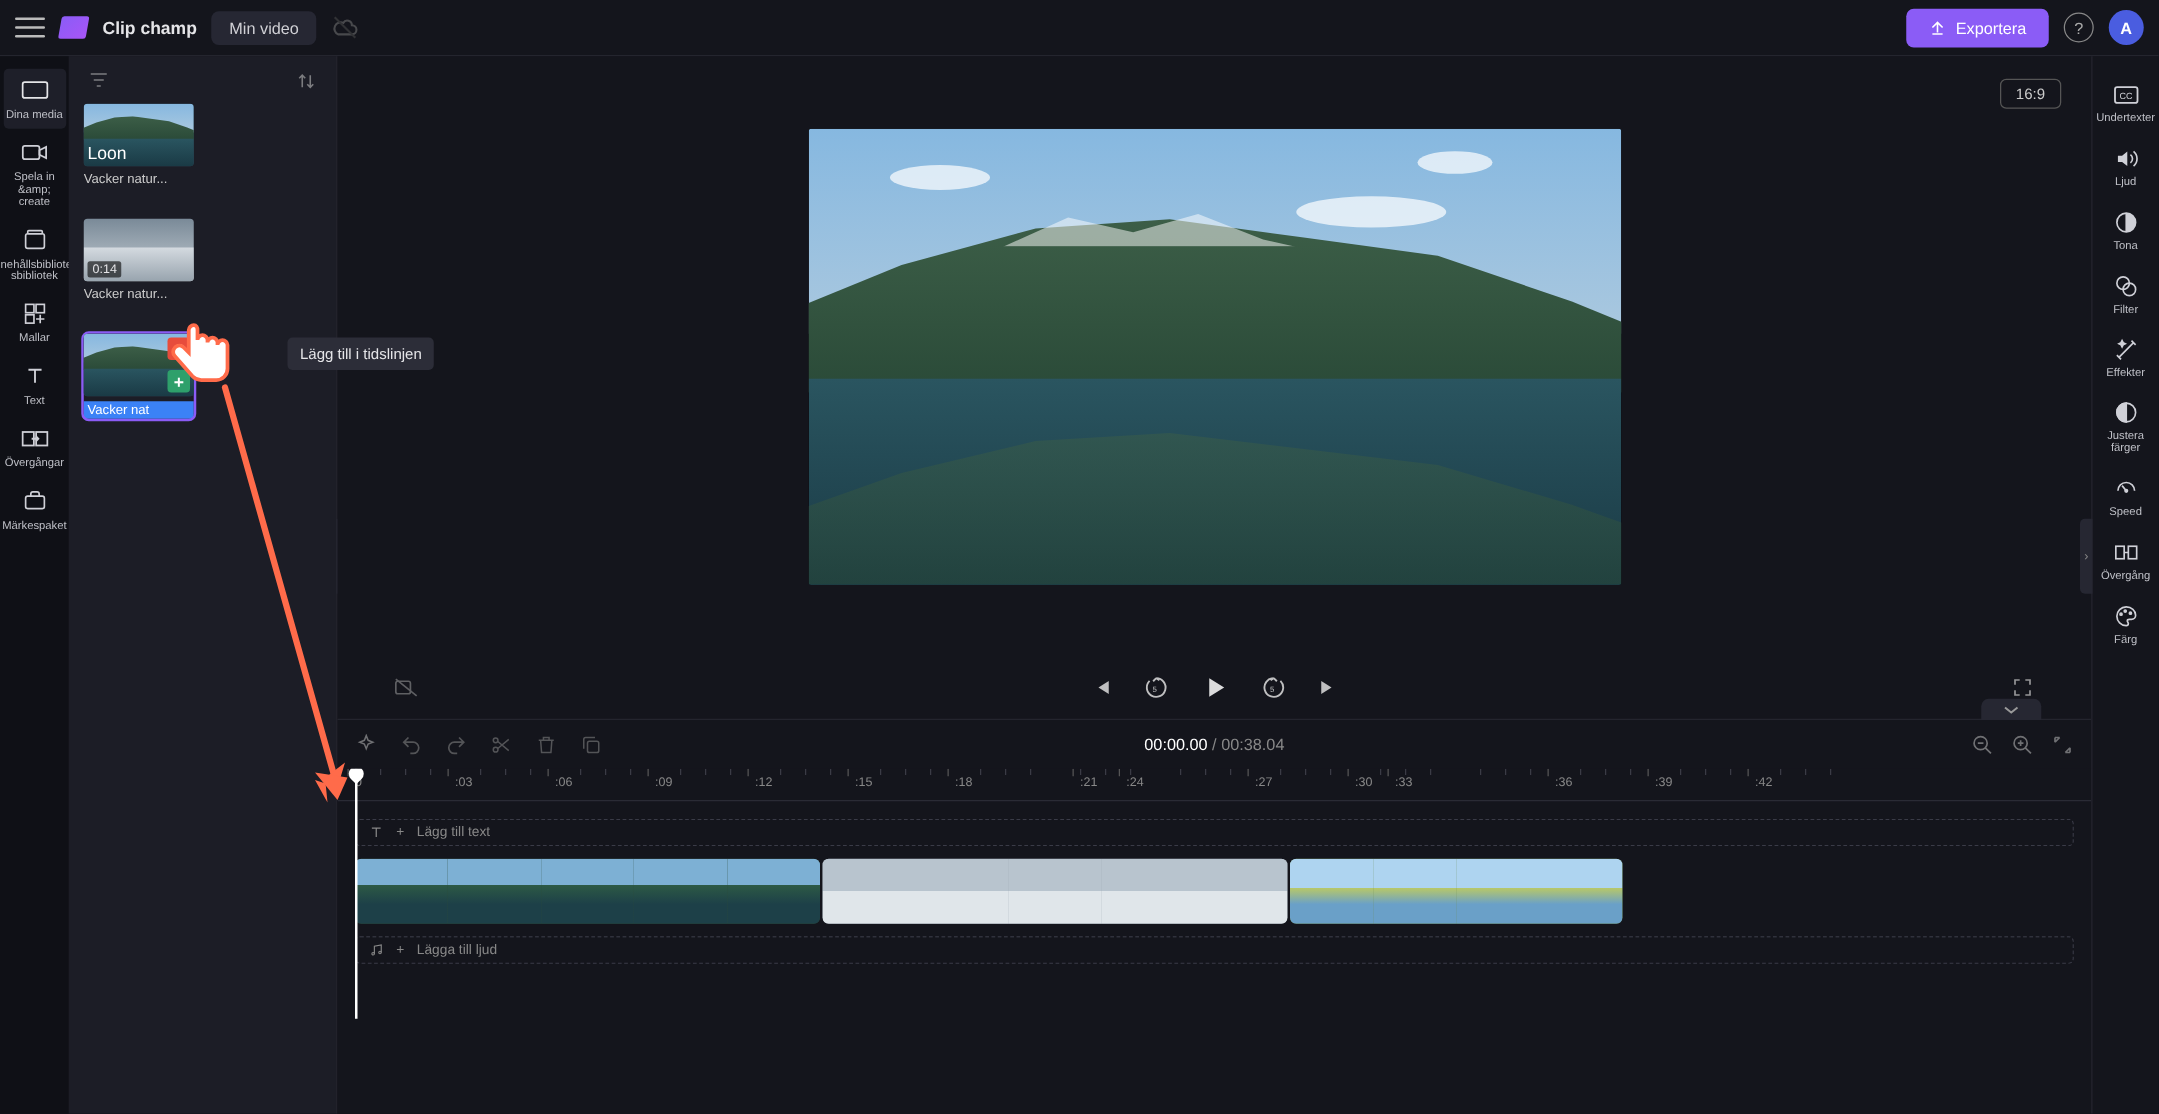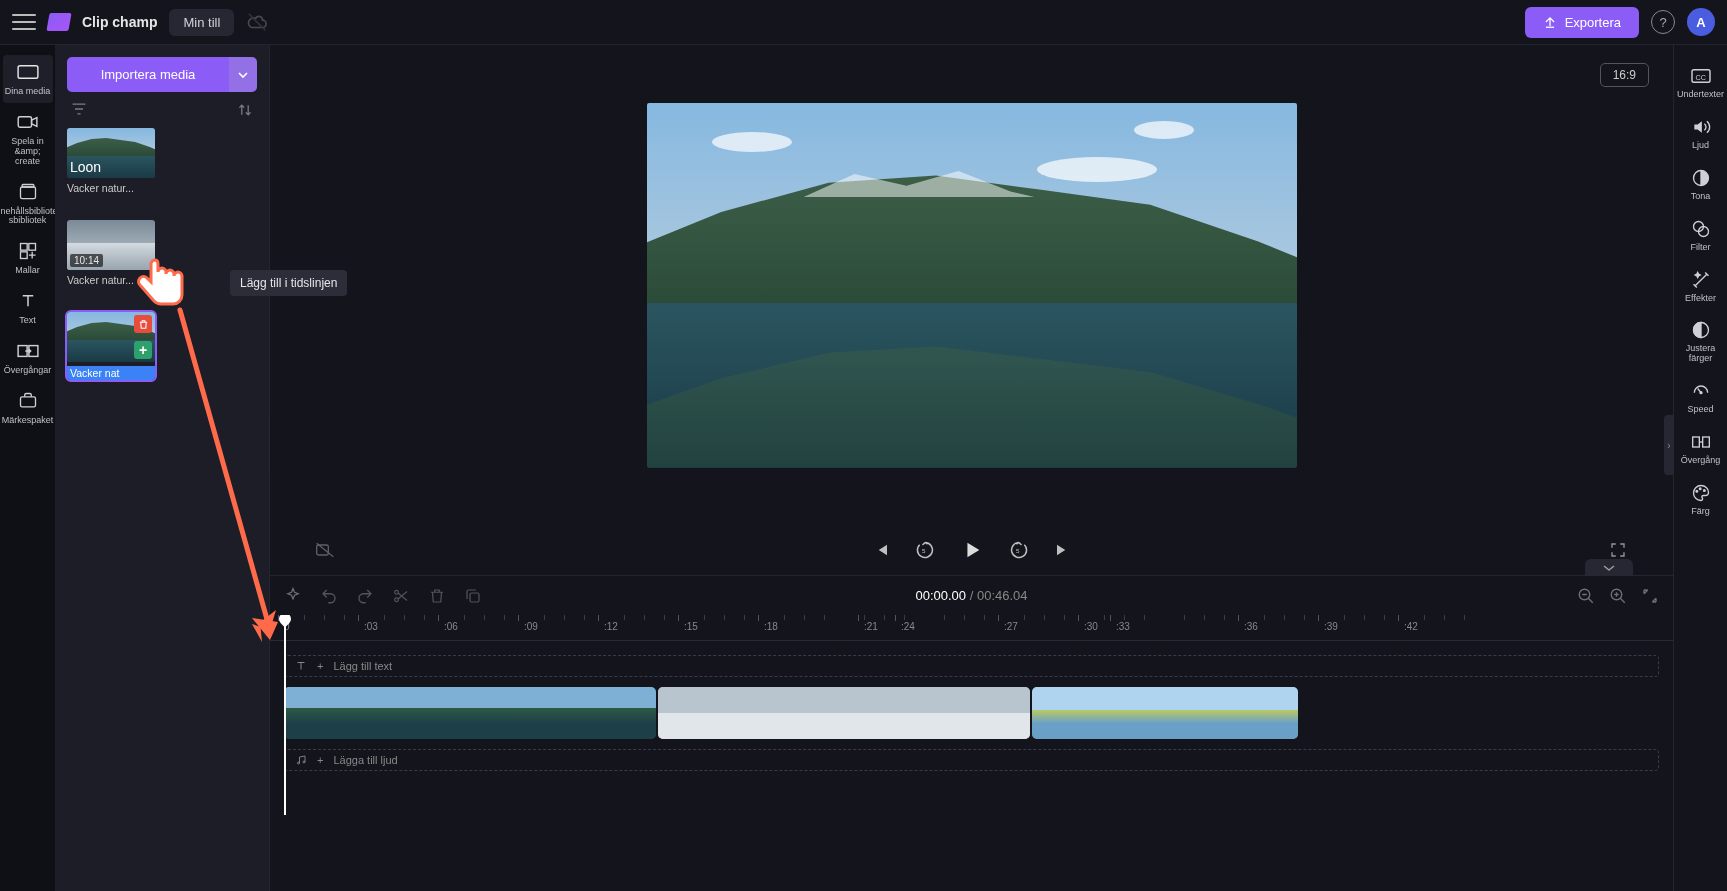--- a/index.html
+++ b/index.html
@@ -108,21 +108,21 @@
 <body>
 
 <div class="topbar">
   <div class="hamburger">
       <div></div>
       <div></div>
       <div></div>
     </div>
   <div class="logo-ico"></div>
   <div class="brand">Clip champ</div>
-  <div class="proj-pill">Min till</div>
+  <div class="proj-pill">Min video</div>
   <svg class="sync-ico" viewBox="0 0 24 24" fill="none" stroke="#888" stroke-width="1.8">
       <path d="M18 10a4 4 0 0 0-7.5-2A5 5 0 0 0 6 18h12a4 4 0 0 0 0-8z"></path>
       <path d="M3 3l18 18" stroke="#555"></path>
     </svg>
   <div class="spacer"></div>
   <button class="export-btn">
     <svg width="14" height="14" viewBox="0 0 24 24" fill="none" stroke="#fff" stroke-width="2.2">
         <path d="M12 19V5M5 12l7-7 7 7"></path>
         <path d="M5 21h14"></path>
       </svg>
@@ -196,28 +196,20 @@
           <svg width="20" height="20" viewBox="0 0 24 24" fill="none" stroke="#cfd0d7" stroke-width="1.6">
             <rect x="3" y="7" width="18" height="12" rx="2"></rect>
             <path d="M8 7V5a2 2 0 012-2h4a2 2 0 012 2v2"></path>
           </svg>
         </div>
       <div class="rail-label">Märkespaket</div>
     </div>
   </div>
 
   <div class="panel">
-    <div class="import-row">
-      <button class="import-btn">Importera media</button>
-      <button class="import-drop">
-          <svg width="10" height="10" viewBox="0 0 10 10">
-            <path d="M1 3l4 4 4-4" fill="none" stroke="#fff" stroke-width="1.6"></path>
-          </svg>
-        </button>
-    </div>
     <div class="filter-row">
       <svg width="16" height="14" viewBox="0 0 20 16" fill="none" stroke="#bbb" stroke-width="1.6">
           <path d="M2 2h16M5 8h10M8 14h4"></path>
         </svg>
       <svg width="16" height="16" viewBox="0 0 20 20" fill="none" stroke="#bbb" stroke-width="1.6">
           <path d="M6 4v12M3 7l3-3 3 3M14 16V4M11 13l3 3 3-3"></path>
         </svg>
     </div>
     <div class="media-grid">
       <div class="media-card">
@@ -225,21 +217,21 @@
           <div class="sky"></div>
             <div class="mountain"></div>
             <div class="water"></div>
           <div style="position:absolute;bottom:3px;left:3px;font-size:14px;color:#fff;font-weight:500;">Loon</div>
         </div>
         <div class="media-title">Vacker natur...</div>
       </div>
       <div class="media-card">
         <div class="thumb" style="background:linear-gradient(#7a8a98,#c8d0d6);">
           <div style="position:absolute;bottom:0;left:0;right:0;height:55%;background:linear-gradient(#d4dae0,#98a4ae);"></div>
-          <div class="thumb-dur">10:14</div>
+          <div class="thumb-dur">0:14</div>
         </div>
         <div class="media-title">Vacker natur...</div>
       </div>
       <div class="media-card selected-card">
         <div class="thumb">
           <div class="sky"></div>
             <div class="mountain"></div>
             <div class="water"></div>
           <div class="del-badge">
               <svg width="11" height="11" viewBox="0 0 24 24" fill="none" stroke="#fff" stroke-width="2.3">
@@ -334,21 +326,21 @@
         </svg>
       <svg class="tl-tool" viewBox="0 0 24 24" fill="none" stroke="#888" stroke-width="1.6">
           <path d="M4 7h16M9 7V4h6v3M6 7l1 13h10l1-13"></path>
         </svg>
       <svg class="tl-tool" viewBox="0 0 24 24" fill="none" stroke="#888" stroke-width="1.6">
           <rect x="8" y="8" width="12" height="12" rx="2"></rect>
           <path d="M4 16V6a2 2 0 012-2h10"></path>
         </svg>
       <div class="tl-time">
         <span class="cur">00:00.00</span>
-        <span class="tot"> / </span><span class="tot">00:46.04</span>
+        <span class="tot"> / </span><span class="tot">00:38.04</span>
       </div>
       <div class="tl-zoom">
         <svg class="tl-tool" viewBox="0 0 24 24" fill="none" stroke="#bbb" stroke-width="1.8">
             <circle cx="10" cy="10" r="7"></circle>
             <path d="M21 21l-6-6M7 10h6"></path>
           </svg>
         <svg class="tl-tool" viewBox="0 0 24 24" fill="none" stroke="#bbb" stroke-width="1.8">
             <circle cx="10" cy="10" r="7"></circle>
             <path d="M21 21l-6-6M7 10h6M10 7v6"></path>
           </svg>

